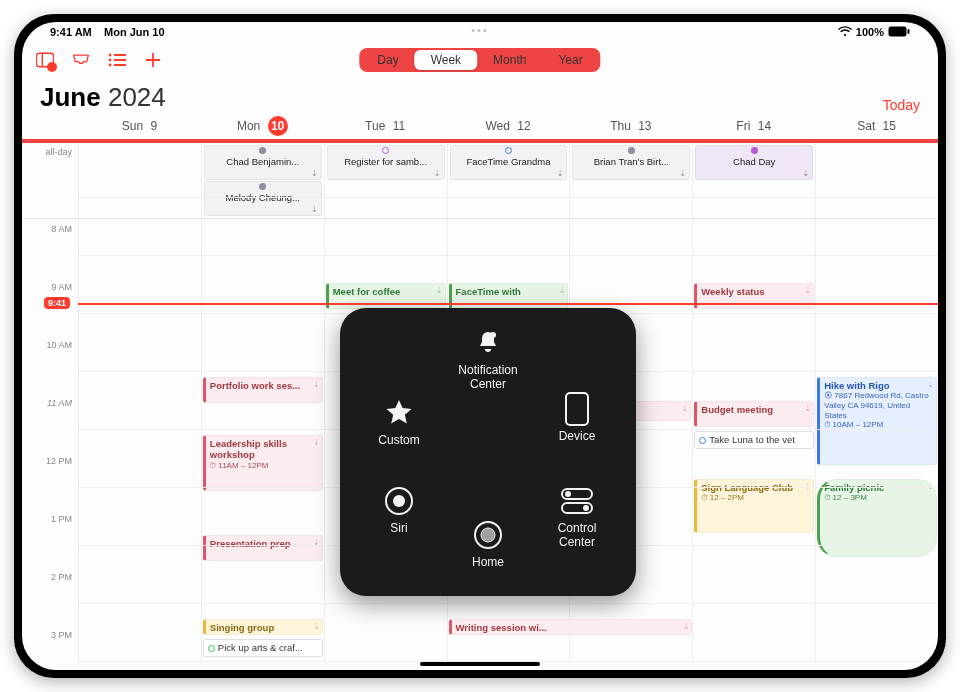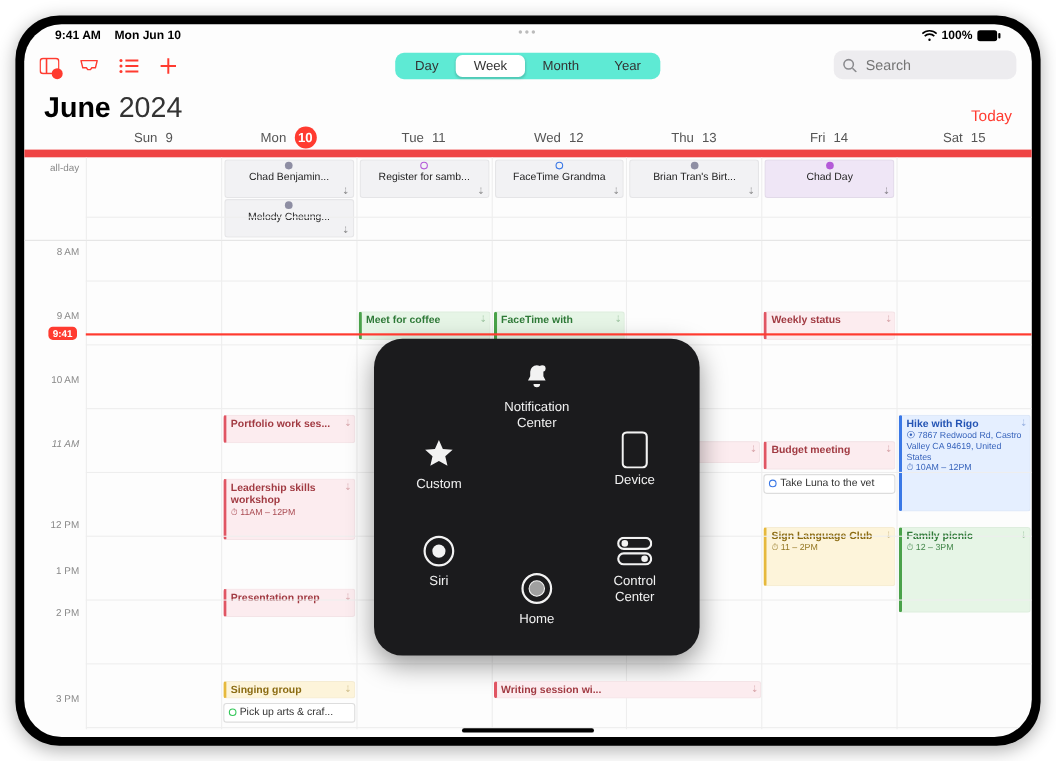--- a/index.html
+++ b/index.html
@@ -12,48 +12,48 @@
   }
   .screen {
     position:relative; width:100%; height:100%;
     background:#fdfdfd; border-radius:34px; overflow:hidden;
   }
   
   .statusbar {
     display:flex; justify-content:space-between; align-items:center;
     height:20px; padding:0 28px; font-size:11px; font-weight:600; color:#000;
   }
-  .statusbar .right { display:flex; gap:4px; align-items:flex-end; }
+  .statusbar .right { display:flex; gap:4px; align-items:flex-start; }
   .wifi, .battery { display:inline-block; }
   
   .toolbar {
     display:flex; align-items:center; height:36px; padding:0 14px; position:relative;
   }
   .toolbar .left { display:flex; gap:18px; align-items:center; }
   .toolbar .left .icon { color:#ff3b30; width:18px; height:18px; display:flex; align-items:center; justify-content:center; position:relative; }
   .badge { position:absolute; bottom:-3px; right:-3px; width:10px; height:10px; background:#ff3b30; border-radius:50%; }
   .segmented {
     position:absolute; left:50%; transform:translateX(-50%);
-    display:flex; background:#5eead4; border-radius:8px; padding:2px; gap:0;text-align:right;
+    display:flex; background:#ef4444; border-radius:8px; padding:2px; gap:0;text-align:right;
   }
   .segmented .seg { font-size:12px; padding:3px 16px; border-radius:6px; color:#333; }
   .segmented .seg.active { background:#fff; box-shadow:0 1px 2px rgba(0,0,0,0.15);}
   .searchbar {
     position:absolute; right:14px; top:4px; width:166px; height:26px; background:#edecef; border-radius:8px;
     display:flex; align-items:center; gap:6px; padding:0 8px; color:#8a8a8e;
   }
   .searchbar input { border:none; background:transparent; flex:1; font-size:13px; color:#8a8a8e; outline:none;}
   
   .monthrow { display:flex; align-items:flex-end; justify-content:space-between; padding:4px 18px 0 18px; }
   .monthtitle { font-size:26px; }
   .monthtitle .mon { font-weight:700; }
   .monthtitle .yr { font-weight:300; color:#333; }
   .today-link { color:#ff3b30; font-size:14px; font-weight:500; }
   
-  .dayheaders { display:grid; grid-template-columns:56px repeat(7, 1fr); border-bottom:7px solid #ef4444; height:30px; align-items:center; }
+  .dayheaders { display:grid; grid-template-columns:56px repeat(7, 1fr); border-bottom:4px solid #ef4444; height:30px; align-items:center; }
   .dayheaders .dh { text-align:center; font-size:12px; color:#555; }
   .dh .daynum { display:inline-flex; align-items:center; justify-content:center; margin-left:4px; }
   .dh.today .daynum { background:#ff3b30; color:#fff; width:20px; height:20px; border-radius:50%; font-weight:600;}
   
   .gridbody { position:relative; height:520px; overflow:hidden; }
   .allday-row {
     display:grid; grid-template-columns:56px repeat(7, 1fr);
     border-bottom:1px solid #e4e4e4;
     min-height:44px;
   }
@@ -157,30 +157,20 @@
         </span>
       </div>
 
       <div class="segmented">
         <div class="seg">Day</div>
         <div class="seg active">Week</div>
         <div class="seg">Month</div>
         <div class="seg">Year</div>
       </div>
 
-      <div class="searchbar">
-        <span>
-          <svg width="13" height="13" viewBox="0 0 13 13">
-              <circle cx="5.5" cy="5.5" r="4.3" fill="none" stroke="#8a8a8e" stroke-width="1.4"></circle>
-              <line x1="9" y1="9" x2="12.5" y2="12.5" stroke="#8a8a8e" stroke-width="1.4"></line>
-            </svg>
-        </span>
-        <input placeholder="Search" style="">
-
-      </div>
     </div>
 
     <div class="monthrow">
       <div class="monthtitle">
         <span class="mon">June</span>
         <span class="yr">2024</span>
       </div>
       <div class="today-link">Today</div>
     </div>
 
@@ -244,23 +234,23 @@
           </div>
           <div class="allday-cell"></div>
         </div>
 
       <div class="hourgrid" id="hourgrid">
         <div class="timescol" id="timescol">
             <div class="hourlabel" style="top: 10px;">8 AM</div>
             <div class="hourlabel" style="top: 68px;">9 AM</div>
             <div class="hourlabel" style="top: 126px;">10 AM</div>
             <div class="hourlabel" style="top: 184px; font-style: italic;">11 AM</div>
-            <div class="hourlabel" style="top: 258px;">12 PM</div>
+            <div class="hourlabel" style="top: 242px;">12 PM</div>
             <div class="hourlabel" style="top: 300px;">1 PM</div>
-            <div class="hourlabel" style="top: 338px;">2 PM</div>
+            <div class="hourlabel" style="top: 358px;">2 PM</div>
             <div class="hourlabel" style="top: 416px;">3 PM</div>
             <div class="hourlabel" style="top: 474px;">4 PM</div>
           </div>
 
       <div class="hourcol"></div>
           <div class="hourcol">
             <div class="event red" style="top: 158px; height: 26px;">
               <div class="title">Portfolio work ses...</div>
               <span class="tail">⇣</span>
             </div>
@@ -306,32 +296,32 @@
               <div class="title">Weekly status</div>
               <span class="tail">⇣</span>
             </div>
             <div class="event red" style="top: 182px; height: 26px;">
               <div class="title">Budget meeting</div>
               <span class="tail">⇣</span>
             </div>
             <div class="event blueline" style="top: 212px; height: 18px; background: rgb(255, 255, 255); border: 0.5px solid rgb(221, 221, 221);"><span style="display: inline-block; width: 7px; height: 7px; border-radius: 50%; border: 1.5px solid rgb(58, 120, 230); margin-right: 3px; vertical-align: middle;"></span><span>Take Luna to the vet</span></div>
             <div class="event yellow" style="top: 260px; height: 54px;">
               <div class="title">Sign Language Club</div>
-              <div class="sub" style="white-space: pre-line;">⏱ 11 – 2PM</div>
+              <div class="sub" style="white-space: pre-line;">⏱ 12 – 2PM</div>
               <span class="tail">⇣</span>
             </div>
           </div>
           <div class="hourcol">
             <div class="event blue" style="top: 158px; height: 88px;">
               <div class="title">Hike with Rigo</div>
               <div class="sub" style="white-space: pre-line;">⦿ 7867 Redwood Rd, Castro Valley CA 94619, United States
 ⏱ 10AM – 12PM</div>
               <span class="tail">⇣</span>
             </div>
-            <div class="event green" style="top: 260px; height: 78px;">
+            <div class="event green" style="top: 260px; height: 78px; border-radius: 20px;">
               <div class="title">Family picnic</div>
               <div class="sub" style="white-space: pre-line;">⏱ 12 – 3PM</div>
               <span class="tail">⇣</span>
             </div>
           </div>
         </div>
 
     <div class="hourline" style="top: 54px;"></div>
         <div class="hourline" style="top: 112px;"></div>
         <div class="hourline" style="top: 170px;"></div>

